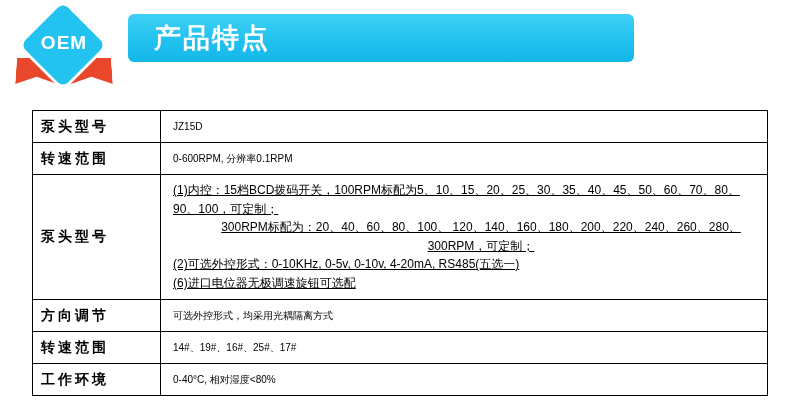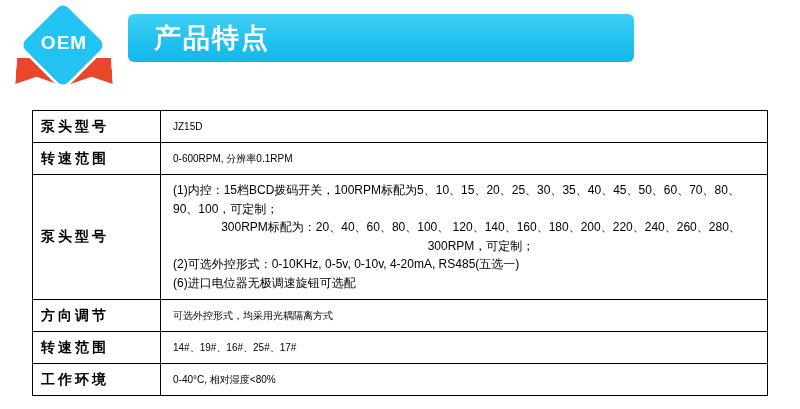--- a/index.html
+++ b/index.html
@@ -130,20 +130,21 @@
   .spec-table td.value {
     text-align: left;
     padding-left: 12px;
     font-size: 10px;
   }
   .spec-table td.value.small {
     font-size: 12px;
     line-height: 1.55;
     padding-top: 6px;
     padding-bottom: 6px;
+    text-decoration: underline;
   }
   .vline { display: block; }
   .indent-cont { display: block; padding-left: 30px; text-align: center; }
 </style>
 </head>
 <body>
 
 <div class="header">
 
   <div class="badge-wrap">

